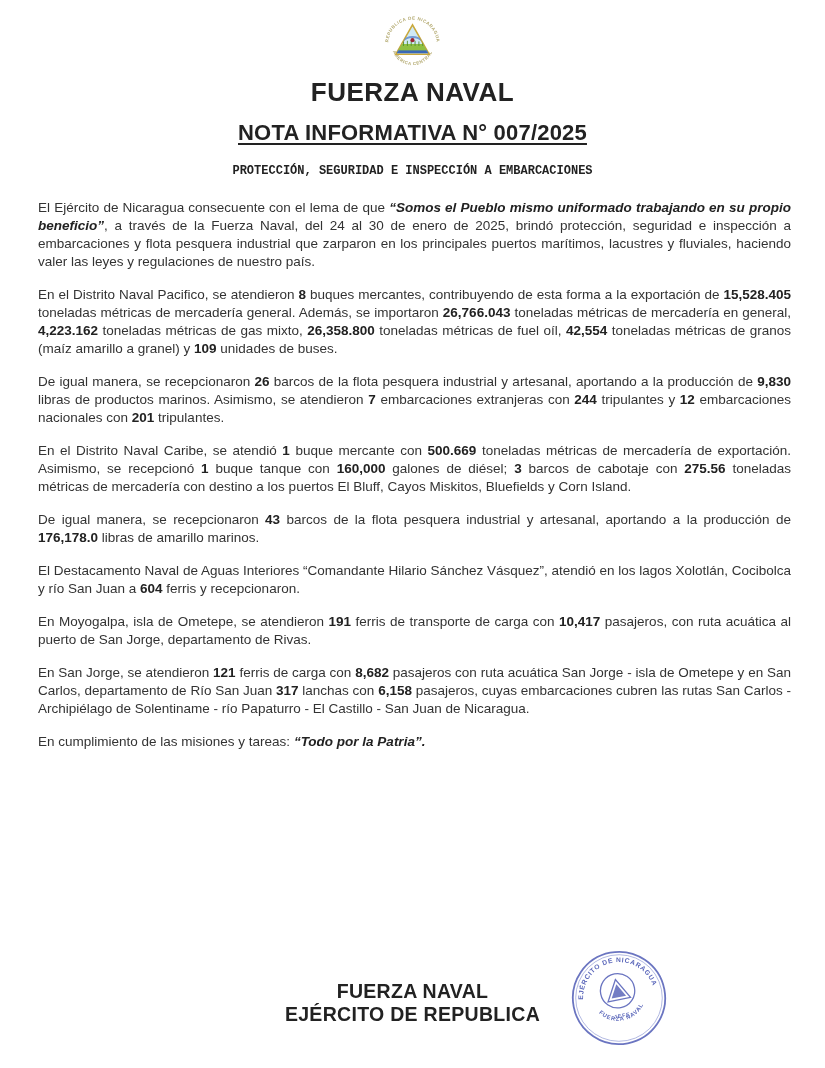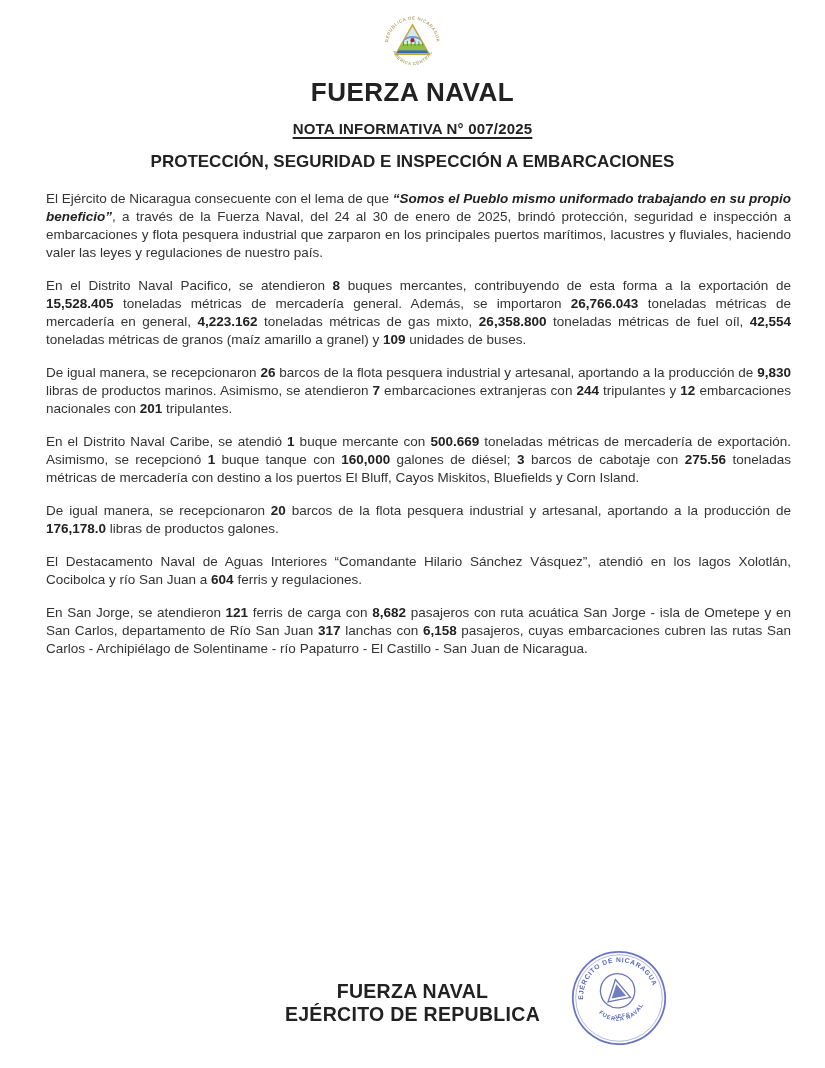--- a/index.html
+++ b/index.html
@@ -16,39 +16,39 @@
     display:flex; justify-content:center;
     padding-top:12px; height:76px;
   }
   .org-title {
     text-align:center; font-weight:bold; color:#222;
     font-size:26px; line-height:28px; letter-spacing:0.5px;
   }
   .org-title.first { margin-top:2px; }
   .nota-title {
     text-align:center; font-weight:bold; color:#222;
-    font-size:15px; margin-top:14px;
+    font-size:22px; margin-top:14px;
     text-decoration:underline;
     text-decoration-thickness:2px;
     text-underline-offset:3px;
     letter-spacing:0.2px;
   }
   .subject-title {
     text-align:center; font-weight:bold; color:#222;
-    font-size:17px; line-height:22px;
+    font-size:12px; line-height:22px;font-family:Liberation Mono, monospace;
   }
   .subject-title.first { margin-top:14px; }
   .doc-body {
     margin-top:17px;
     padding:0 34px 0 38px;
     font-size:13.5px; line-height:18px;
     text-align:justify;
     color:#333;
   }
-  .doc-body p { margin:0 0 15px 8px; }
+  .doc-body p { margin:0 0 15px 0; }
   .doc-body .b { font-weight:bold; color:#222; }
   .doc-body .i { font-style:italic; }
   .footer-title {
     position:absolute; left:0; right:0; top:980px;
     text-align:center; font-weight:bold; color:#222;
     font-size:19.5px; line-height:23px; letter-spacing:0.3px;
   }
   .stamp {
     position:absolute; left:570px; top:946px;
     width:98px; height:104px;
@@ -99,23 +99,25 @@
 
   <div class="org-title first">FUERZA NAVAL</div>
   <div class="nota-title">NOTA INFORMATIVA N° 007/2025</div>
   <div class="subject-title first">PROTECCIÓN, SEGURIDAD E INSPECCIÓN A EMBARCACIONES</div>
 
   <div class="doc-body">
       <p><span>El Ejército de Nicaragua consecuente con el lema de que </span><span class="b i">“Somos el Pueblo mismo uniformado trabajando en su propio beneficio”</span><span>, a través de la Fuerza Naval, del 24 al 30 de enero de 2025, brindó protección, seguridad e inspección a embarcaciones y flota pesquera industrial que zarparon en los principales puertos marítimos, lacustres y fluviales, haciendo valer las leyes y regulaciones de nuestro país.</span></p>
       <p><span>En el Distrito Naval Pacifico, se atendieron </span><span class="b">8</span><span> buques mercantes, contribuyendo de esta forma a la exportación de </span><span class="b">15,528.405</span><span> toneladas métricas de mercadería general. Además, se importaron </span><span class="b">26,766.043</span><span> toneladas métricas de mercadería en general, </span><span class="b">4,223.162</span><span> toneladas métricas de gas mixto, </span><span class="b">26,358.800</span><span> toneladas métricas de fuel oíl, </span><span class="b">42,554</span><span> toneladas métricas de granos (maíz amarillo a granel) y </span><span class="b">109</span><span> unidades de buses.</span></p>
       <p><span>De igual manera, se recepcionaron </span><span class="b">26</span><span> barcos de la flota pesquera industrial y artesanal, aportando a la producción de </span><span class="b">9,830</span><span> libras de productos marinos. Asimismo, se atendieron </span><span class="b">7</span><span> embarcaciones extranjeras con </span><span class="b">244</span><span> tripulantes y </span><span class="b">12</span><span> embarcaciones nacionales con </span><span class="b">201</span><span> tripulantes.</span></p>
       <p><span>En el Distrito Naval Caribe, se atendió </span><span class="b">1</span><span> buque mercante con </span><span class="b">500.669</span><span> toneladas métricas de mercadería de exportación. Asimismo, se recepcionó </span><span class="b">1</span><span> buque tanque con </span><span class="b">160,000</span><span> galones de diésel; </span><span class="b">3</span><span> barcos de cabotaje con </span><span class="b">275.56</span><span> toneladas métricas de mercadería con destino a los puertos El Bluff, Cayos Miskitos, Bluefields y Corn Island.</span></p>
-      <p><span>De igual manera, se recepcionaron </span><span class="b">20</span><span> barcos de la flota pesquera industrial y artesanal, aportando a la producción de </span><span class="b">176,178.0</span><span> libras de productos galones.</span></p>
-      <p><span>El Destacamento Naval de Aguas Interiores “Comandante Hilario Sánchez Vásquez”, atendió en los lagos Xolotlán, Cocibolca y río San Juan a </span><span class="b">604</span><span> ferris y regulaciones.</span></p>
+      <p><span>De igual manera, se recepcionaron </span><span class="b">43</span><span> barcos de la flota pesquera industrial y artesanal, aportando a la producción de </span><span class="b">176,178.0</span><span> libras de amarillo marinos.</span></p>
+      <p><span>El Destacamento Naval de Aguas Interiores “Comandante Hilario Sánchez Vásquez”, atendió en los lagos Xolotlán, Cocibolca y río San Juan a </span><span class="b">604</span><span> ferris y recepcionaron.</span></p>
+      <p><span>En Moyogalpa, isla de Ometepe, se atendieron </span><span class="b">191</span><span> ferris de transporte de carga con </span><span class="b">10,417</span><span> pasajeros, con ruta acuática al puerto de San Jorge, departamento de Rivas.</span></p>
       <p><span>En San Jorge, se atendieron </span><span class="b">121</span><span> ferris de carga con </span><span class="b">8,682</span><span> pasajeros con ruta acuática San Jorge - isla de Ometepe y en San Carlos, departamento de Río San Juan </span><span class="b">317</span><span> lanchas con </span><span class="b">6,158</span><span> pasajeros, cuyas embarcaciones cubren las rutas San Carlos - Archipiélago de Solentiname - río Papaturro - El Castillo - San Juan de Nicaragua.</span></p>
+      <p><span>En cumplimiento de las misiones y tareas: </span><span class="b i">“Todo por la Patria”.</span></p>
     </div>
 
   <div class="footer-title">
     <div>FUERZA NAVAL</div>
     <div>EJÉRCITO DE REPUBLICA</div>
   </div>
 
   <div class="stamp">
     <svg class="stamp-svg" viewBox="0 0 120 120" aria-hidden="true">
       <defs>

